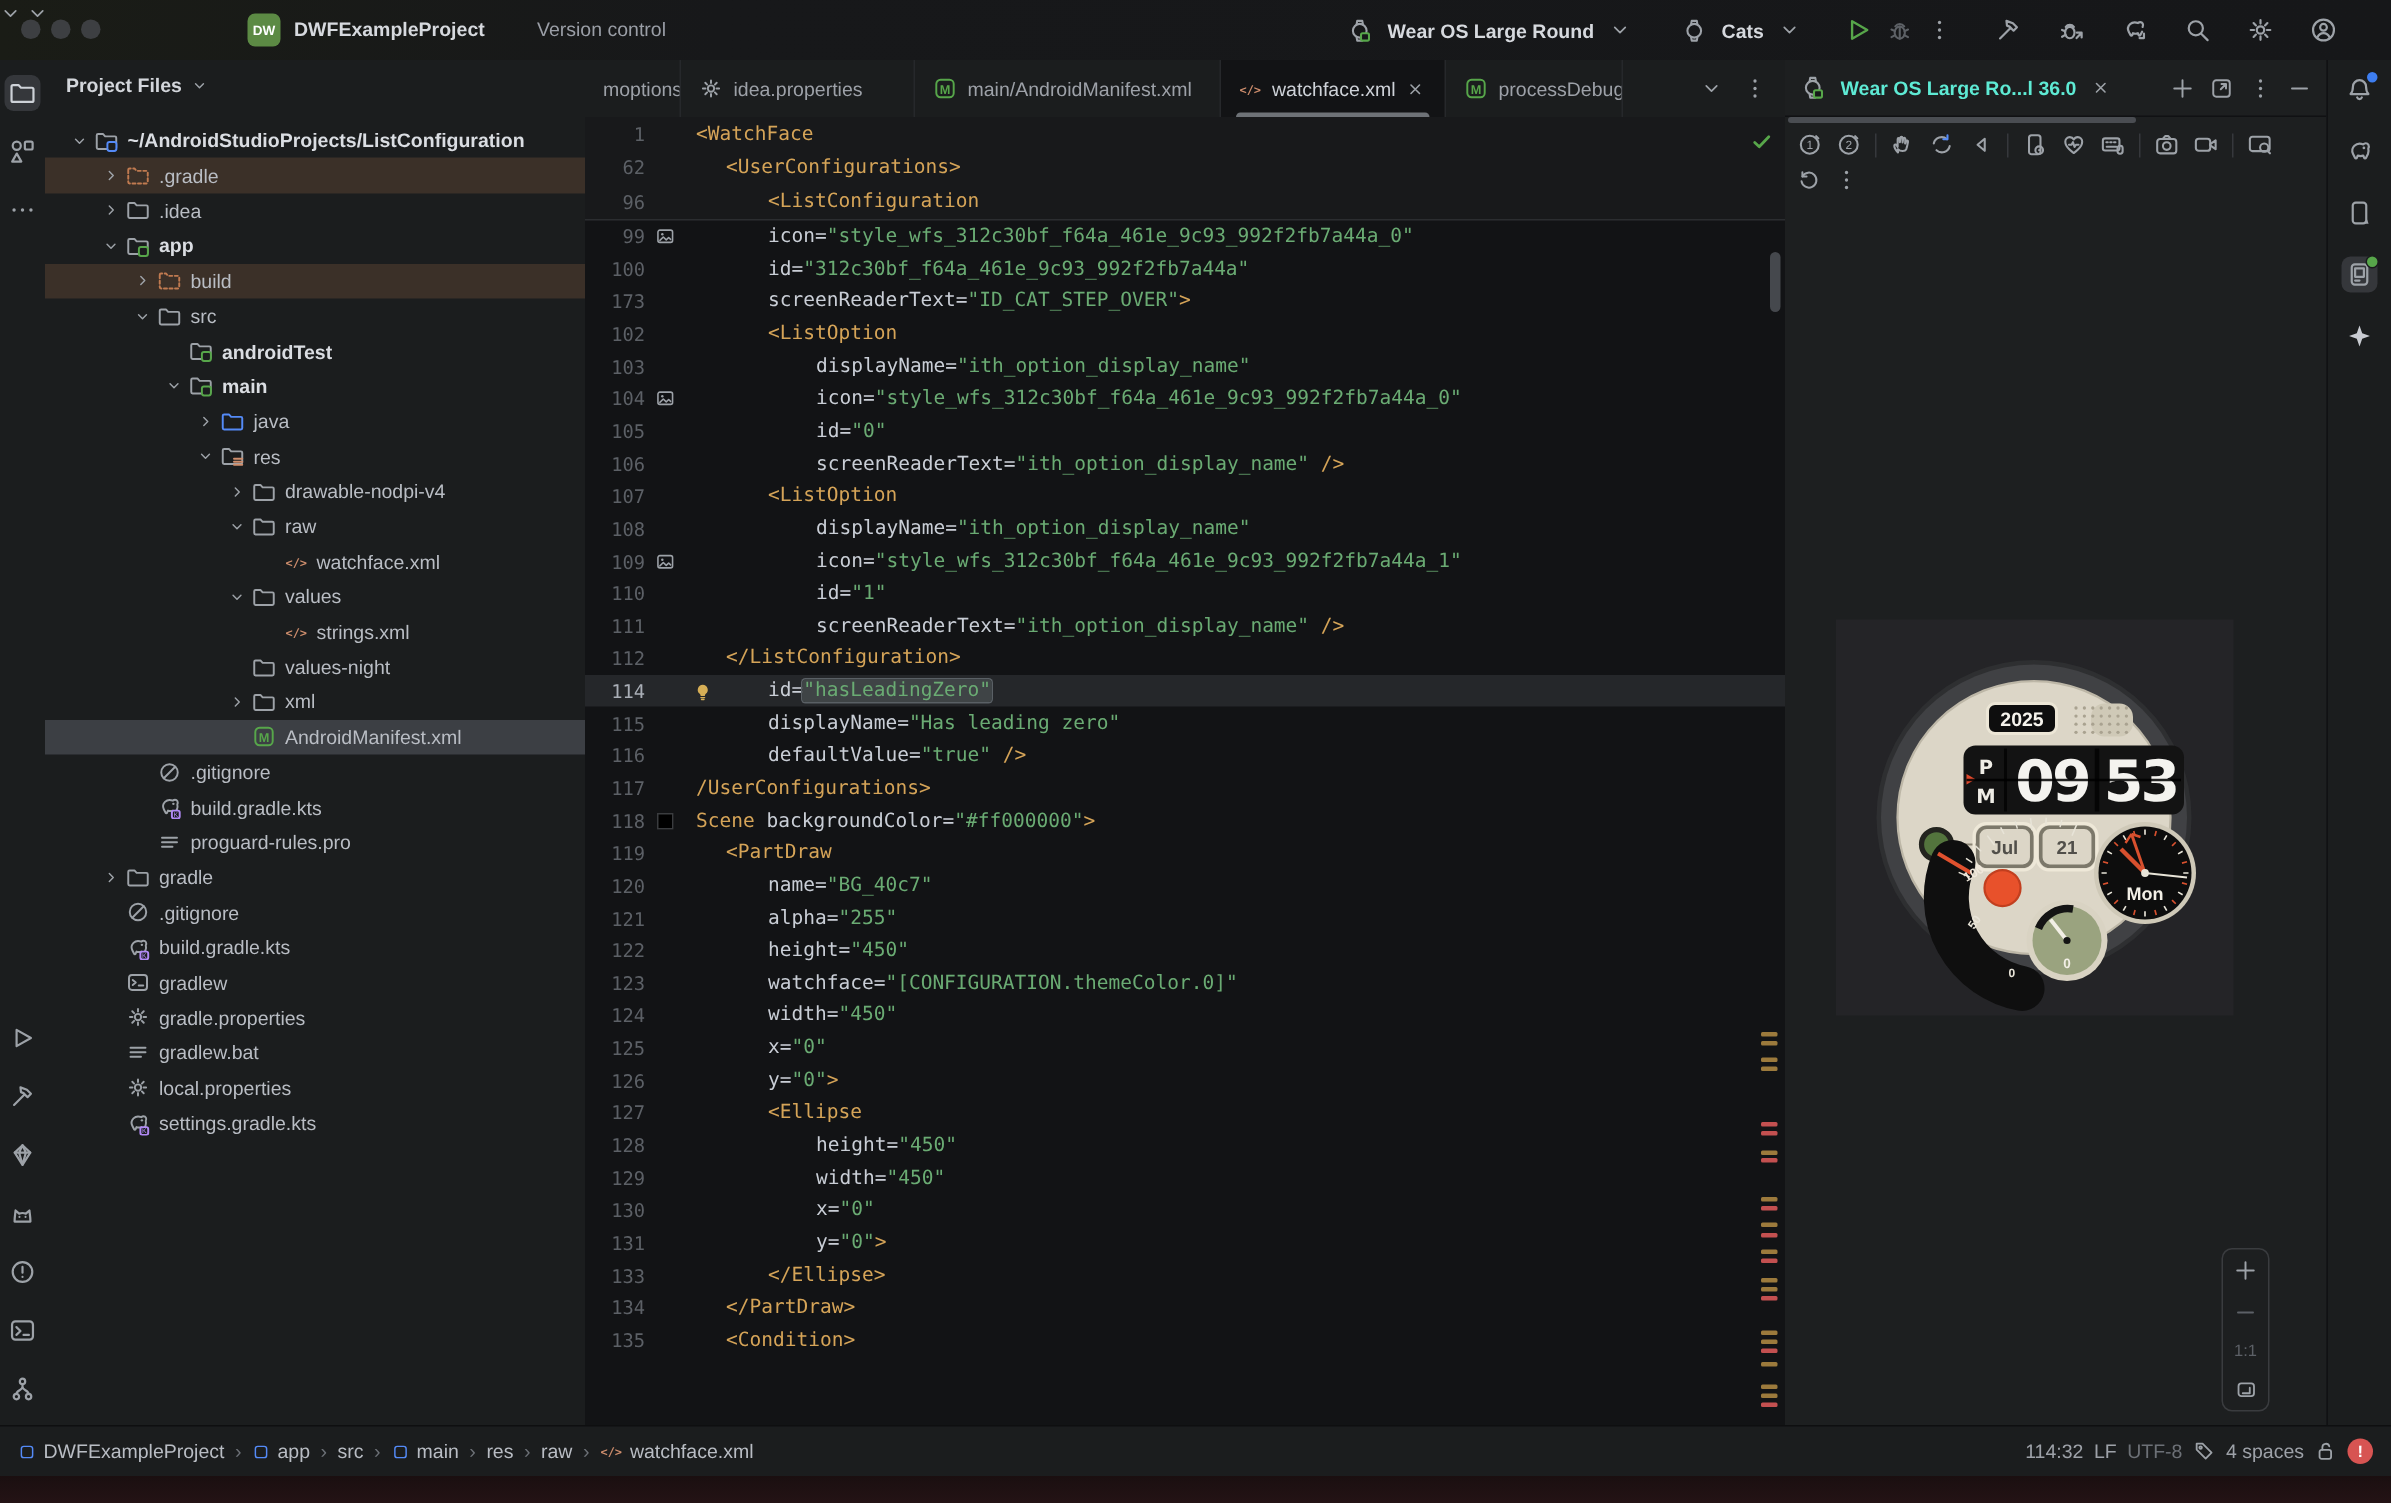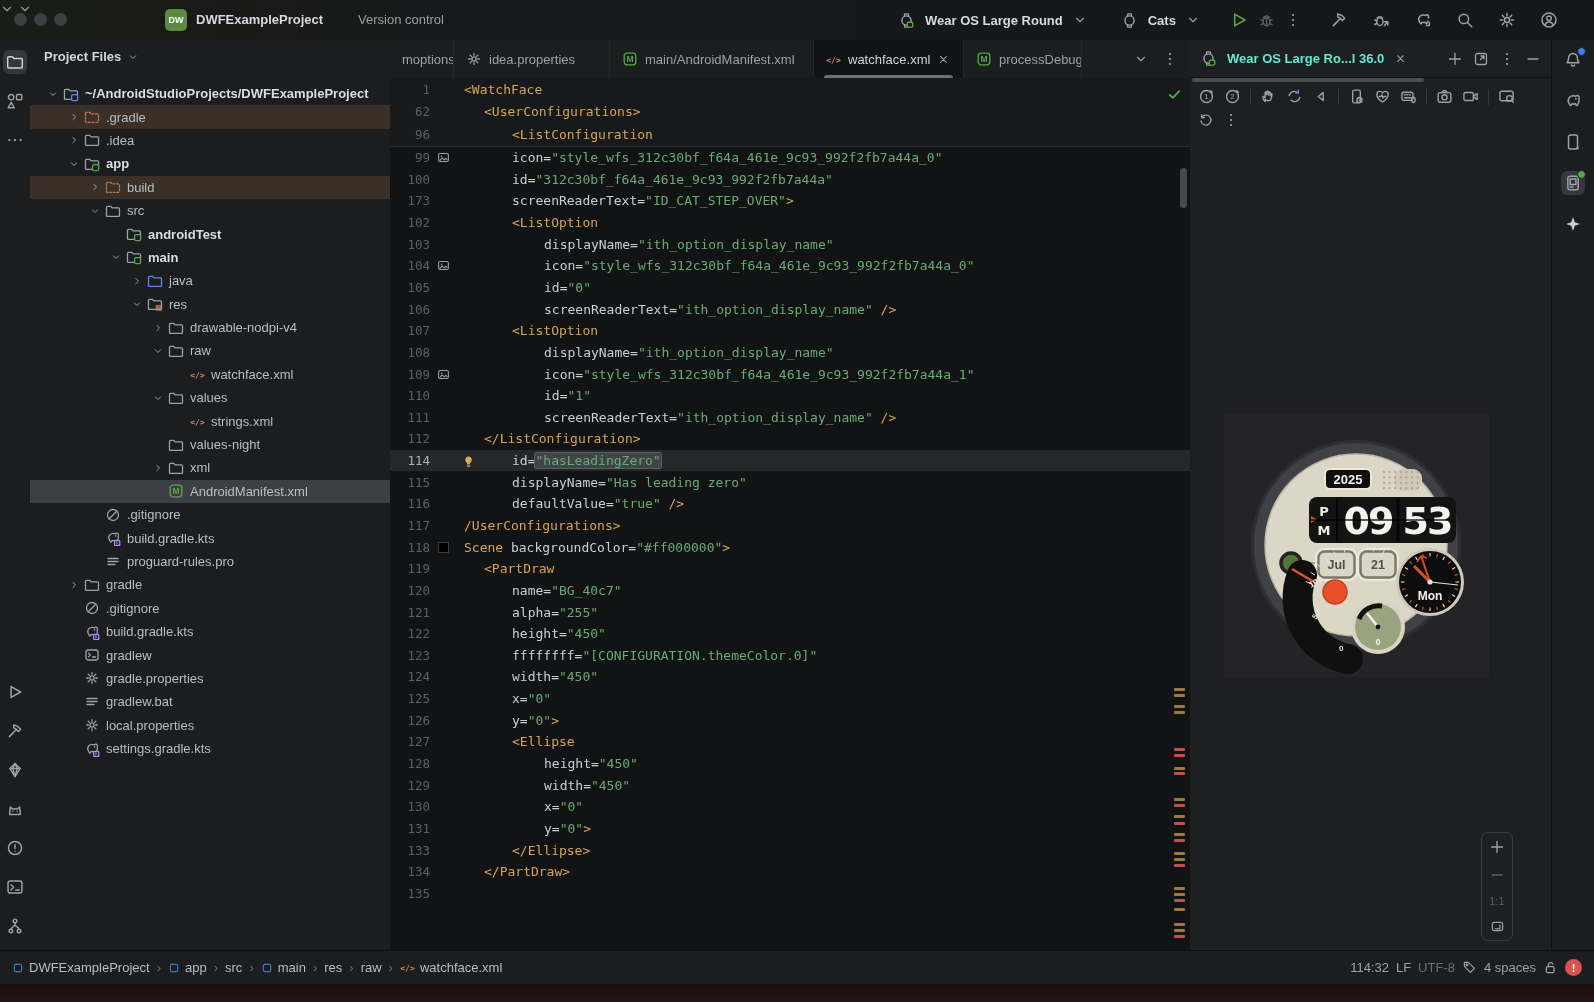--- a/index.html
+++ b/index.html
@@ -300,21 +300,21 @@
             <svg width="12" height="12" viewBox="0 0 16 16" fill="none" stroke="#9da2a8" stroke-width="1.3" stroke-linecap="round" stroke-linejoin="round">
               <path d="M4.5 6.5L8 10l3.5-3.5"></path>
             </svg>
           </span>
           <span class="ti">
             <svg width="16" height="16" viewBox="0 0 16 16" fill="none" stroke="#9da2a8" stroke-width="1.3" stroke-linecap="round" stroke-linejoin="round">
               <path d="M1.5 4.2c0-.5.4-.9.9-.9h3.2l1.5 1.6h6.5c.5 0 .9.4.9.9v6.6c0 .5-.4.9-.9.9H2.4c-.5 0-.9-.4-.9-.9z"></path>
               <rect x="8.6" y="8.6" width="6" height="6" rx="1.4" fill="#1b1d1e" stroke="#548af7"></rect>
             </svg>
           </span>
-          <span class="lbl b">~/AndroidStudioProjects/DWFExampleProject</span>
+          <span class="lbl b">~/AndroidStudioProjects/ListConfiguration</span>
         </div>
         <div class="trow warm" style="padding-left:35px">
           <span class="chev">
             <svg width="12" height="12" viewBox="0 0 16 16" fill="none" stroke="#9da2a8" stroke-width="1.3" stroke-linecap="round" stroke-linejoin="round">
               <path d="M6.5 4.5L10 8l-3.5 3.5"></path>
             </svg>
           </span>
           <span class="ti">
             <svg width="16" height="16" viewBox="0 0 16 16" fill="none" stroke="#9da2a8" stroke-width="1.3" stroke-linecap="round" stroke-linejoin="round">
               <path stroke="#c07a50" stroke-dasharray="2 1.7" d="M1.5 4.2c0-.5.4-.9.9-.9h3.2l1.5 1.6h6.5c.5 0 .9.4.9.9v6.6c0 .5-.4.9-.9.9H2.4c-.5 0-.9-.4-.9-.9z"></path>
@@ -735,32 +735,32 @@
                 <path d="M6.5 12.4h3M7 14h2" stroke="#d6ae56" stroke-width="1.2" stroke-linecap="round"></path>
               </svg></span><span class="sg-a">id=</span><span class="sg-ss">"hasLeadingZero"</span></span></div>
         <div class="crow"><span class="ln">115</span><span class="gic"></span><span class="ct" style="padding-left:56px"><span class="sg-a">displayName=</span><span class="sg-s">"Has leading zero"</span></span></div>
         <div class="crow"><span class="ln">116</span><span class="gic"></span><span class="ct" style="padding-left:56px"><span class="sg-a">defaultValue=</span><span class="sg-s">"true"</span><span class="sg-p"> </span><span class="sg-t">/&gt;</span></span></div>
         <div class="crow"><span class="ln">117</span><span class="gic"></span><span class="ct" style="padding-left:8px"><span class="sg-t">/UserConfigurations&gt;</span></span></div>
         <div class="crow"><span class="ln">118</span><span class="gic"><span class="sw" style="background:#000;border:1px solid #3a3c3f"></span></span><span class="ct" style="padding-left:8px"><span class="sg-t">Scene </span><span class="sg-a">backgroundColor=</span><span class="sg-s">"#ff000000"</span><span class="sg-t">&gt;</span></span></div>
         <div class="crow"><span class="ln">119</span><span class="gic"></span><span class="ct" style="padding-left:28px"><span class="sg-t">&lt;PartDraw</span></span></div>
         <div class="crow"><span class="ln">120</span><span class="gic"></span><span class="ct" style="padding-left:56px"><span class="sg-a">name=</span><span class="sg-s">"BG_40c7"</span></span></div>
         <div class="crow"><span class="ln">121</span><span class="gic"></span><span class="ct" style="padding-left:56px"><span class="sg-a">alpha=</span><span class="sg-s">"255"</span></span></div>
         <div class="crow"><span class="ln">122</span><span class="gic"></span><span class="ct" style="padding-left:56px"><span class="sg-a">height=</span><span class="sg-s">"450"</span></span></div>
-        <div class="crow"><span class="ln">123</span><span class="gic"></span><span class="ct" style="padding-left:56px"><span class="sg-a">ffffffff=</span><span class="sg-s">"[CONFIGURATION.themeColor.0]"</span></span></div>
+        <div class="crow"><span class="ln">123</span><span class="gic"></span><span class="ct" style="padding-left:56px"><span class="sg-a">watchface=</span><span class="sg-s">"[CONFIGURATION.themeColor.0]"</span></span></div>
         <div class="crow"><span class="ln">124</span><span class="gic"></span><span class="ct" style="padding-left:56px"><span class="sg-a">width=</span><span class="sg-s">"450"</span></span></div>
         <div class="crow"><span class="ln">125</span><span class="gic"></span><span class="ct" style="padding-left:56px"><span class="sg-a">x=</span><span class="sg-s">"0"</span></span></div>
         <div class="crow"><span class="ln">126</span><span class="gic"></span><span class="ct" style="padding-left:56px"><span class="sg-a">y=</span><span class="sg-s">"0"</span><span class="sg-t">&gt;</span></span></div>
         <div class="crow"><span class="ln">127</span><span class="gic"></span><span class="ct" style="padding-left:56px"><span class="sg-t">&lt;Ellipse</span></span></div>
         <div class="crow"><span class="ln">128</span><span class="gic"></span><span class="ct" style="padding-left:88px"><span class="sg-a">height=</span><span class="sg-s">"450"</span></span></div>
         <div class="crow"><span class="ln">129</span><span class="gic"></span><span class="ct" style="padding-left:88px"><span class="sg-a">width=</span><span class="sg-s">"450"</span></span></div>
         <div class="crow"><span class="ln">130</span><span class="gic"></span><span class="ct" style="padding-left:88px"><span class="sg-a">x=</span><span class="sg-s">"0"</span></span></div>
         <div class="crow"><span class="ln">131</span><span class="gic"></span><span class="ct" style="padding-left:88px"><span class="sg-a">y=</span><span class="sg-s">"0"</span><span class="sg-t">&gt;</span></span></div>
         <div class="crow"><span class="ln">133</span><span class="gic"></span><span class="ct" style="padding-left:56px"><span class="sg-t">&lt;/Ellipse&gt;</span></span></div>
         <div class="crow"><span class="ln">134</span><span class="gic"></span><span class="ct" style="padding-left:28px"><span class="sg-t">&lt;/PartDraw&gt;</span></span></div>
-        <div class="crow"><span class="ln">135</span><span class="gic"></span></div>
+        <div class="crow"><span class="ln">135</span><span class="gic"></span><span class="ct" style="padding-left:28px"><span class="sg-t">&lt;Condition&gt;</span></span></div>
         <div class="crow"><span class="gic"></span></div>
       </div>
     <span class="ico" id="insp-check">
         <svg width="15" height="15" viewBox="0 0 16 16">
           <path d="M3 8.5l3.2 3L13 4.5" fill="none" stroke="#57a64a" stroke-width="2" stroke-linecap="round" stroke-linejoin="round"></path>
         </svg>
       </span>
     <div id="scroll-thumb"></div>
     <div id="marker-layer">
         <div class="marker" style="top:610px;background:#9c7a3c"></div>

